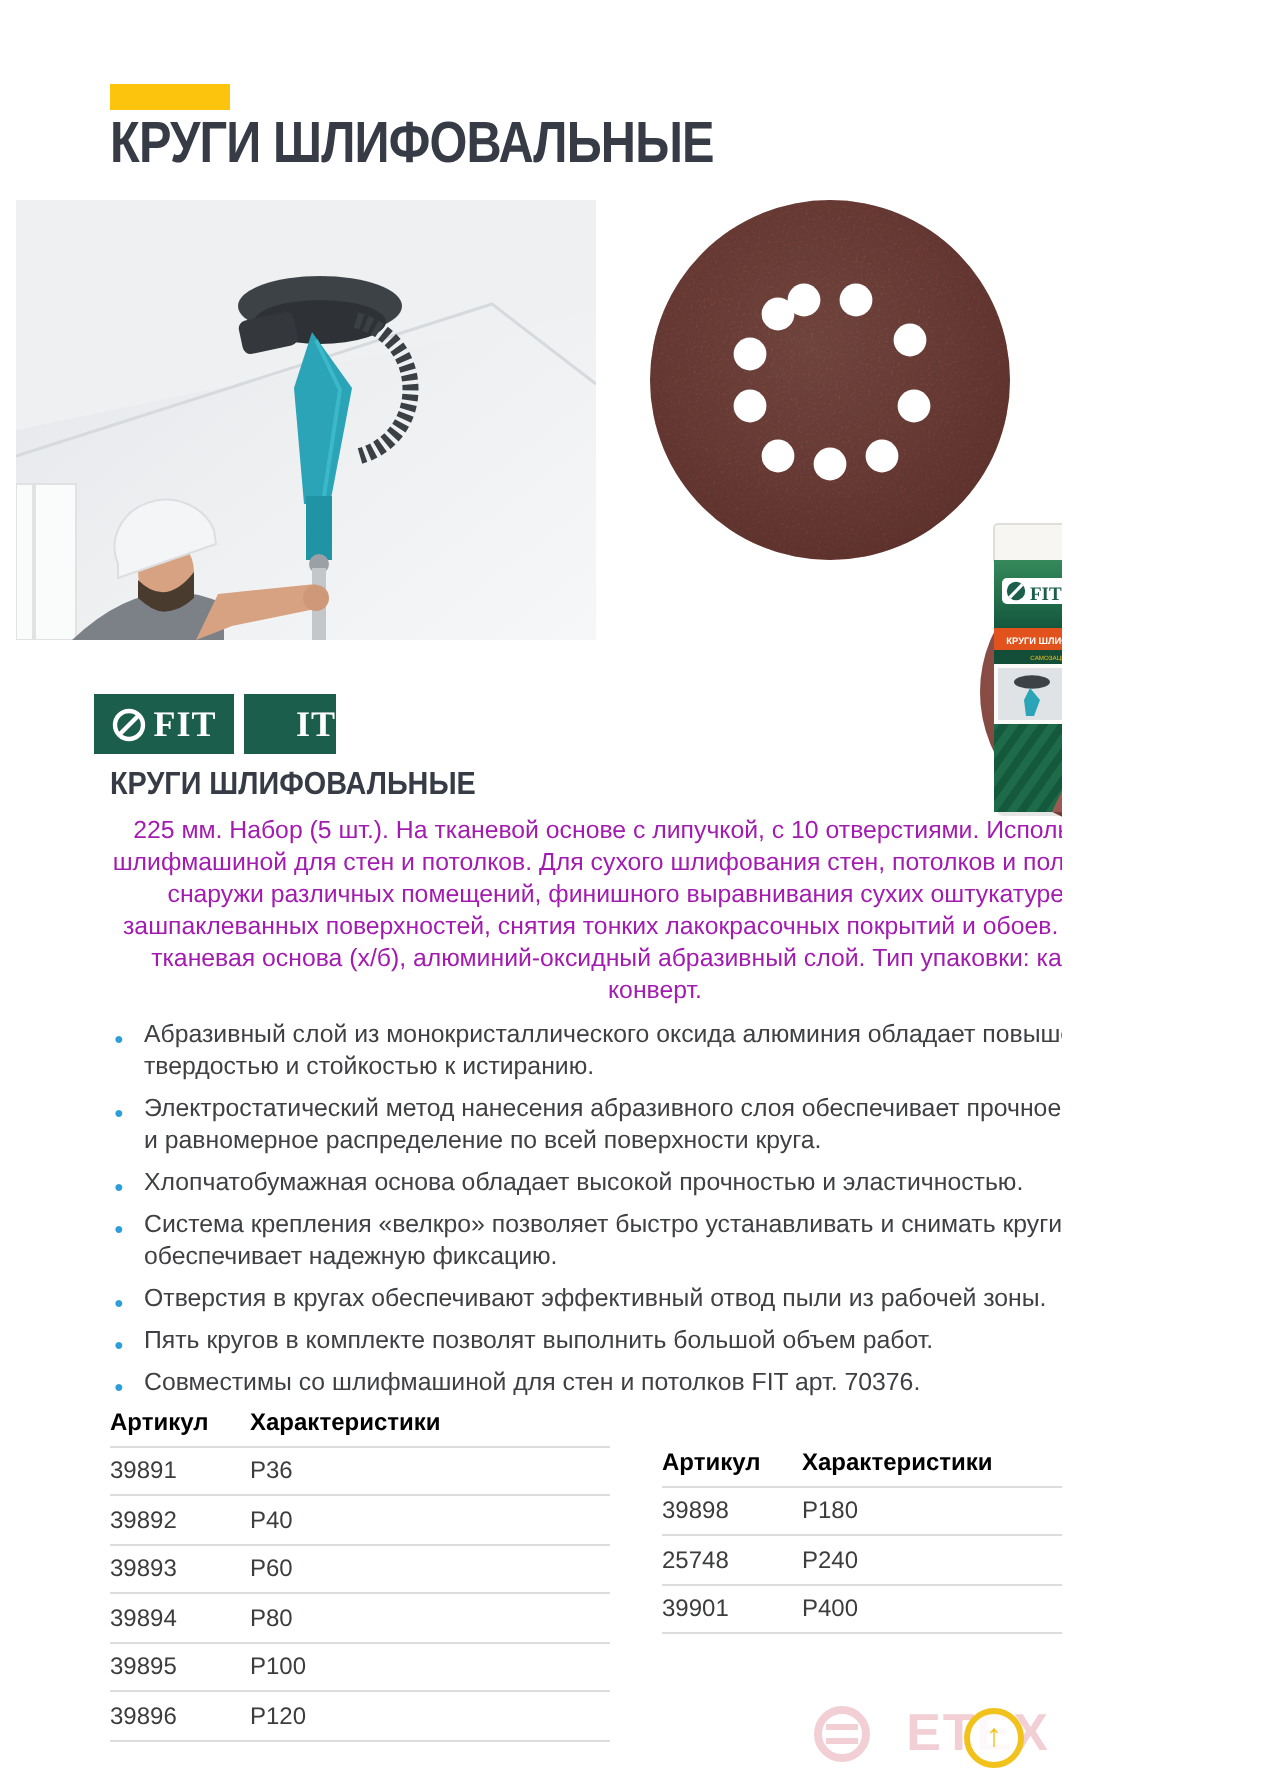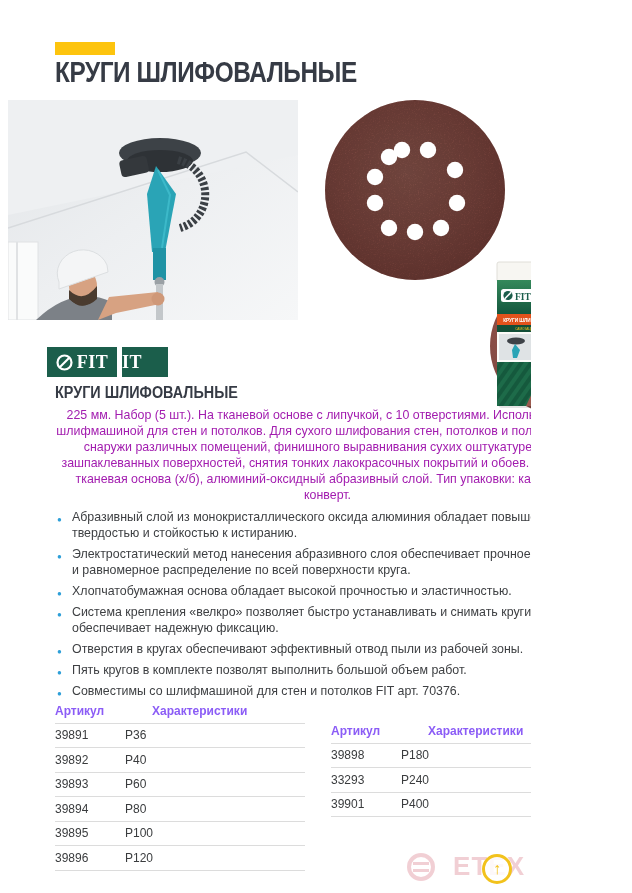--- a/index.html
+++ b/index.html
@@ -10,37 +10,37 @@
 
   .page-title{position:absolute;left:55px;top:56px;font-size:29px;font-weight:bold;color:#363b45;
         letter-spacing:-0.5px;white-space:nowrap;transform:scaleX(.84);transform-origin:left top;}
 
   .photo{position:absolute;left:8px;top:100px;width:290px;height:220px;}
   .disc-img{position:absolute;left:322px;top:97px;width:186px;height:186px;}
   .package-img{position:absolute;left:468px;top:254px;width:164px;height:162px;}
 
   .brand-row{position:absolute;left:47px;top:347px;display:flex;gap:5px;}
   .fit-box{width:70px;height:30px;background:#1b5e4b;display:flex;align-items:center;justify-content:center;gap:4px;}
-  .it-box{width:46px;height:30px;background:#1b5e4b;display:flex;align-items:center;justify-content:flex-start;}
+  .it-box{width:46px;height:30px;background:#1b5e4b;display:flex;align-items:center;justify-content:flex-end;}
   .logo-serif{color:#fff;font-family:"Liberation Serif",serif;font-weight:bold;font-size:18px;letter-spacing:.5px;}
 
   .subtitle{position:absolute;left:55px;top:384px;font-size:16px;font-weight:bold;color:#363b45;
         white-space:nowrap;transform:scaleX(.9);transform-origin:left top;}
 
   .description{position:absolute;left:55px;top:407px;width:545px;font-size:12.4px;line-height:16px;color:#a21caf;text-align:center;}
 
   .features{position:absolute;left:55px;top:509px;width:552px;margin:0;padding:0;list-style:none;}
   .features li{position:relative;padding-left:17px;margin-bottom:5px;font-size:12.4px;line-height:16px;color:#3e4043;}
   .features li::before{content:"●";position:absolute;left:2px;top:3px;font-size:8px;color:#2d9fd8;}
 
   .tables{position:absolute;left:55px;top:699px;width:548px;height:160px;font-size:12px;}
   .table{position:absolute;top:0;left:0;width:250px;color:#3a3c3e;}
   .table.second{left:276px;top:20px;width:268px;}
   .t-row{display:flex;border-bottom:1px solid #dcdcdc;padding:4.5px 0 5px 0;}
-  .t-head{font-weight:bold;color:#8b5cf6;gap:27px;}
+  .t-head{font-weight:bold;color:#000000;}
   .t-c1{width:70px;}
 
   .watermark{position:absolute;right:6px;bottom:11px;display:flex;align-items:center;gap:18px;opacity:.42;z-index:4;}
   .wm-icon{width:28px;height:28px;border:4px solid #e08f9b;border-radius:50%;position:relative;box-sizing:border-box;}
   .wm-icon::before,.wm-icon::after{content:"";position:absolute;left:2px;right:2px;height:3px;background:#e08f9b;}
   .wm-icon::before{top:5px;} .wm-icon::after{bottom:5px;}
   .wm-text{font-size:26px;font-weight:bold;color:#e08f9b;letter-spacing:1px;}
 
   .scroll-top{position:absolute;right:19px;bottom:9px;width:30px;height:30px;box-sizing:border-box;
         border:3px solid #f2c21c;border-radius:50%;background:rgba(255,255,255,.85);color:#f2c21c;
@@ -231,21 +231,21 @@
     <div class="table second">
       <div class="t-row t-head">
         <div class="t-c1">Артикул</div>
         <div>Характеристики</div>
       </div>
       <div class="t-row">
           <div class="t-c1">39898</div>
           <div>P180</div>
         </div>
       <div class="t-row">
-          <div class="t-c1">33293</div>
+          <div class="t-c1">25748</div>
           <div>P240</div>
         </div>
       <div class="t-row">
           <div class="t-c1">39901</div>
           <div>P400</div>
         </div>
     </div>
   </div>
 
   <div class="watermark">

